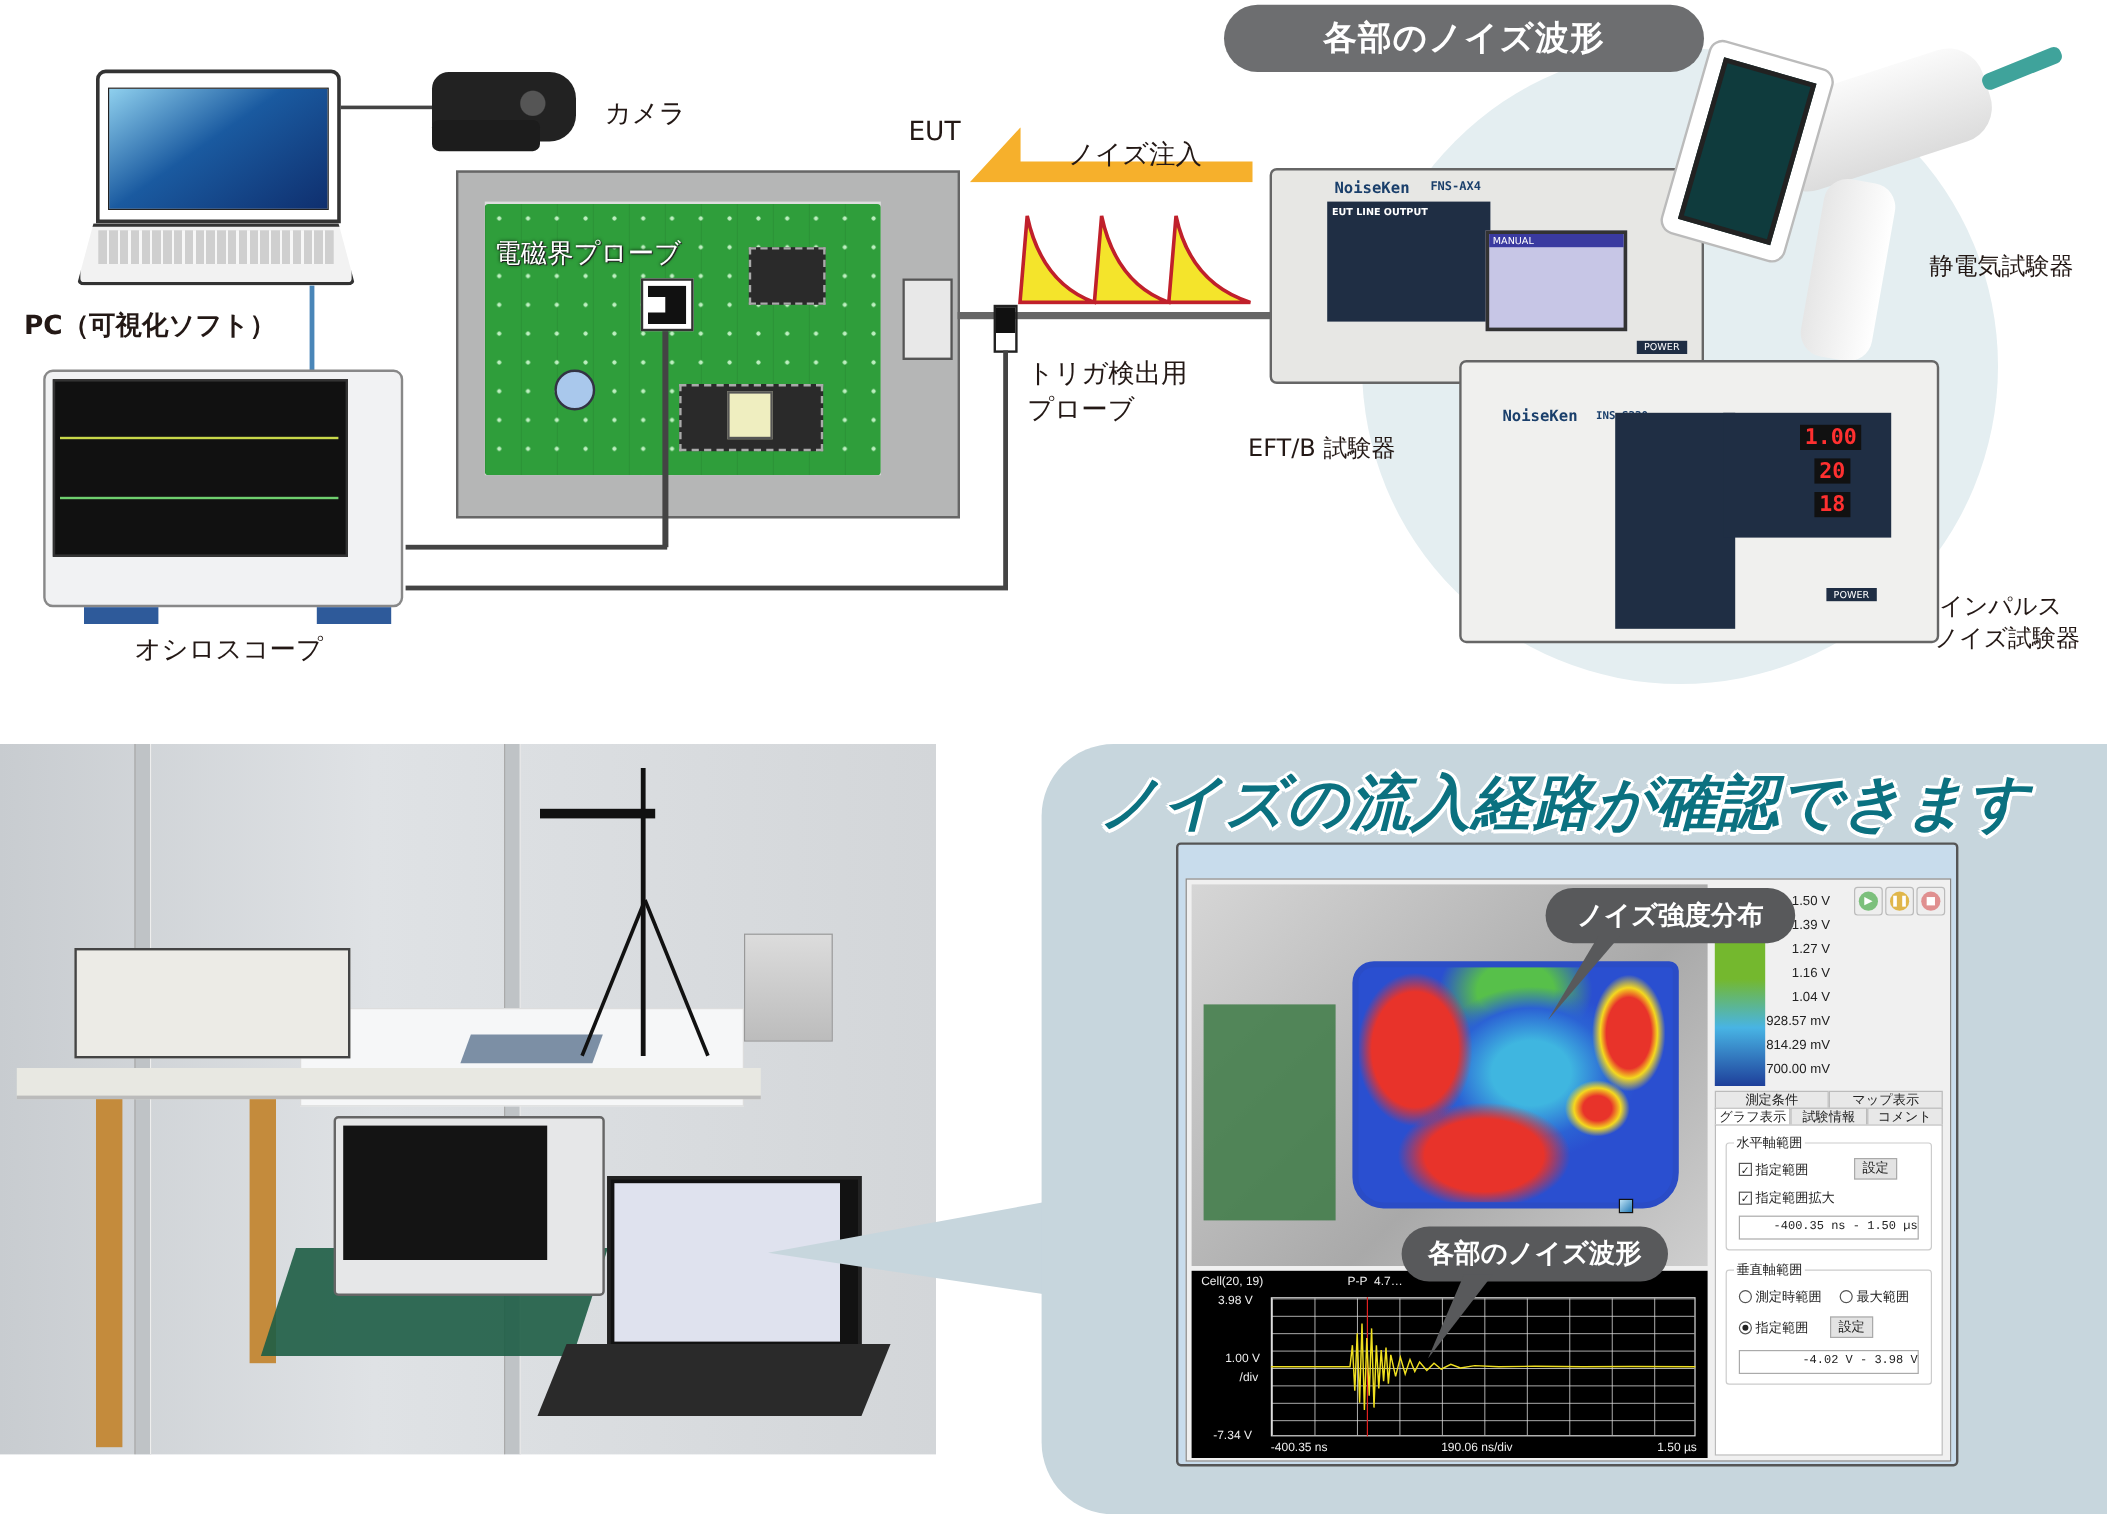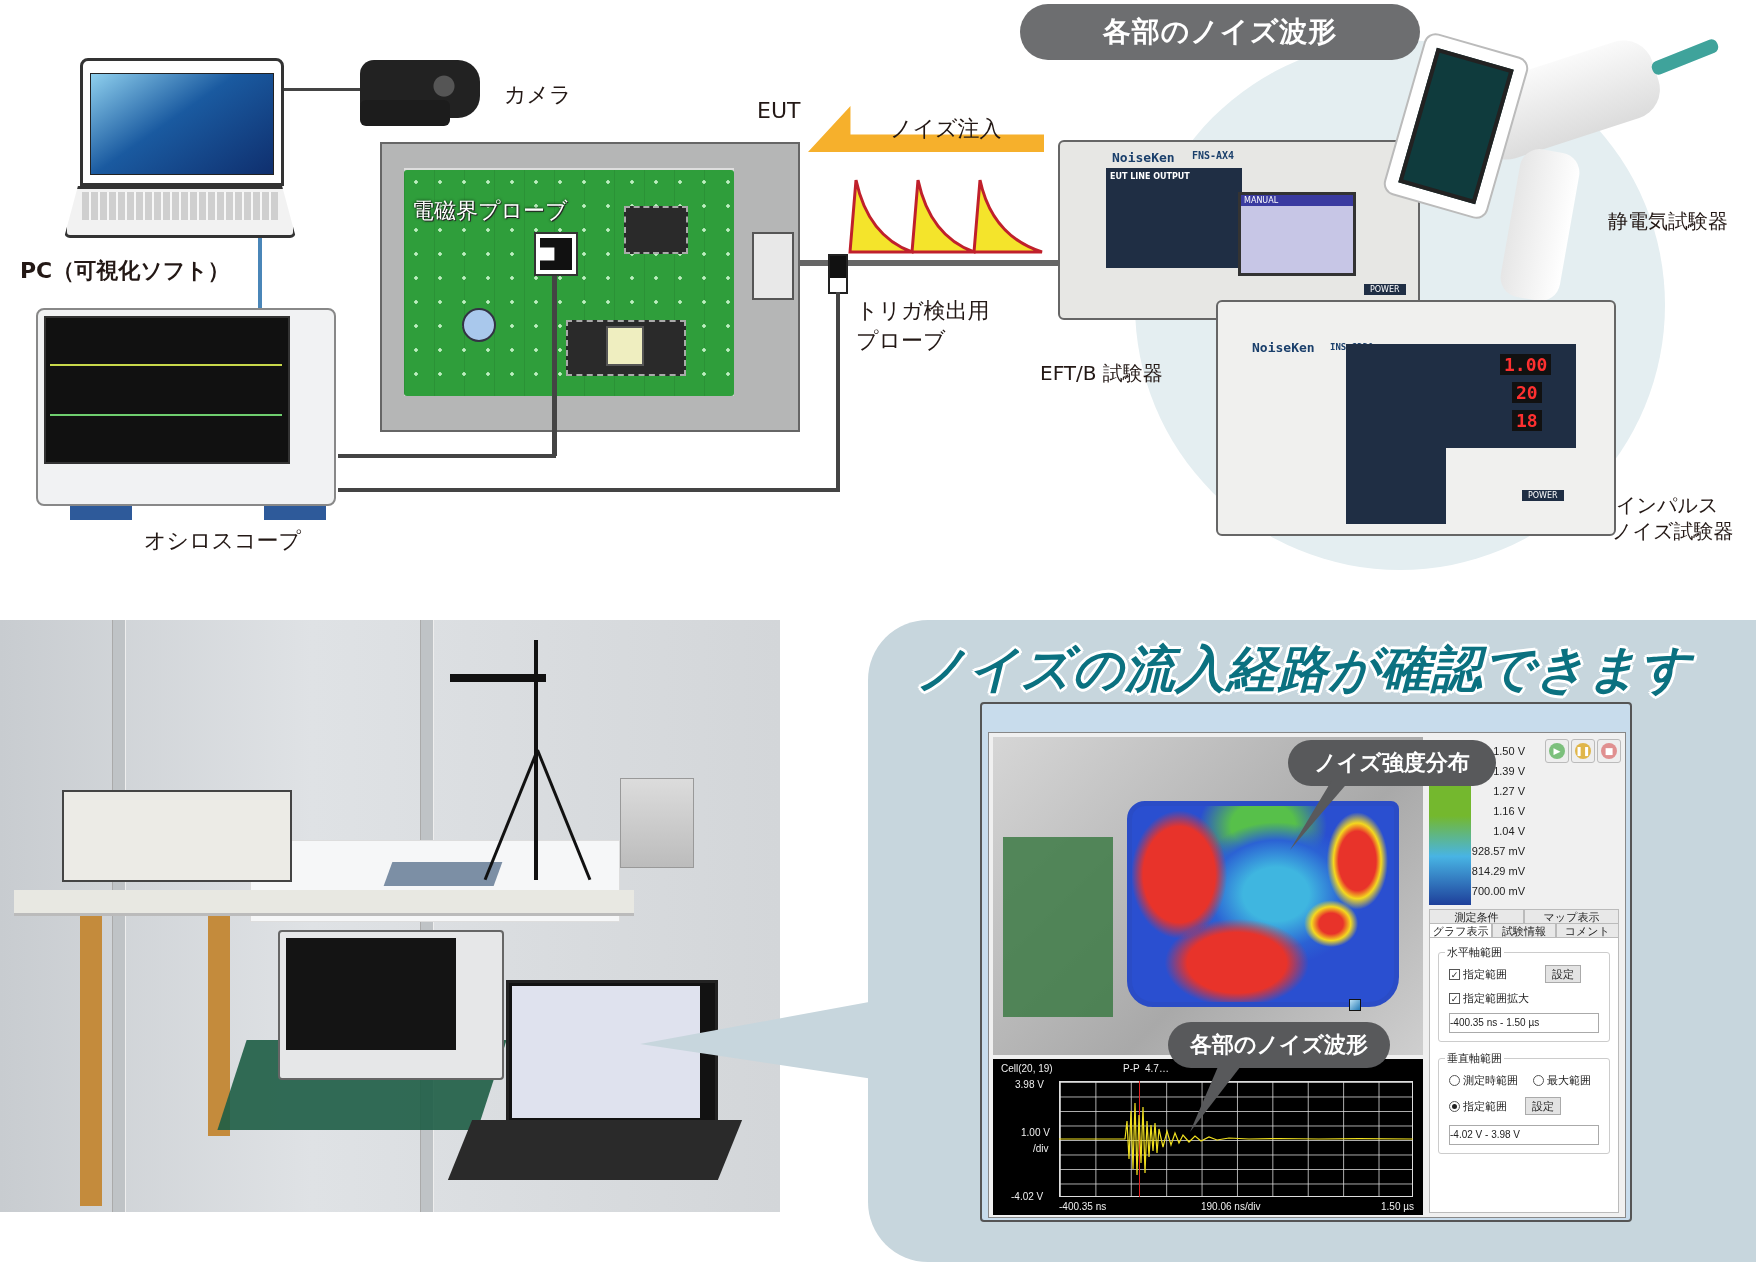--- a/index.html
+++ b/index.html
@@ -118,21 +118,21 @@
   .tab { flex: 1; text-align: center; border: 1px solid #bbb; background: #e8e8e8; line-height: 14px; color: #222; }
   .tab.active { background: #fff; border-bottom-color: #fff; }
   .settings { position: absolute; left: 440px; top: 204px; width: 190px; height: 276px; background: #fff; border: 1px solid #bbb; }
   .group { position: absolute; left: 8px; width: 172px; border: 1px solid #ccc; border-radius: 3px; }
   .group-title { position: absolute; left: 6px; top: -8px; background: #fff; padding: 0 2px; font-size: 11px; color: #222; font-family: "Liberation Sans", sans-serif; }
   .opt { position: absolute; left: 10px; font-size: 11px; color: #222; font-family: "Liberation Sans", sans-serif; display: flex; align-items: center; gap: 3px; white-space: nowrap; }
   .chk { width: 11px; height: 11px; border: 1px solid #555; font-size: 9px; line-height: 10px; text-align: center; background: #fff; }
   .radio { width: 11px; height: 11px; border: 1px solid #555; border-radius: 50%; background: #fff; position: relative; }
   .radio.on::after { content: ""; position: absolute; left: 2px; top: 2px; width: 5px; height: 5px; border-radius: 50%; background: #222; }
   .set-btn { position: absolute; width: 36px; height: 18px; border: 1px solid #aaa; background: #e3e3e3; font-size: 11px; text-align: center; line-height: 16px; font-family: "Liberation Sans", sans-serif; color: #222; }
-  .range-box { position: absolute; left: 10px; width: 150px; height: 20px; border: 1px solid #aaa; font-size: 10px; text-align: left; line-height: 18px; font-family: Liberation Sans, sans-serif; color: #222; background: #fff; }
+  .range-box { position: absolute; left: 10px; width: 150px; height: 20px; border: 1px solid #aaa; font-size: 10px; text-align: right; line-height: 18px; font-family: Liberation Mono, monospace; color: #222; background: #fff; }
 
   .wave-area { position: absolute; left: 4px; top: 326px; width: 430px; height: 156px; background: #000; }
   .wave-txt { position: absolute; font-size: 10px; color: #eee; font-family: "Liberation Sans", sans-serif; white-space: nowrap; }
   .wave-grid { position: absolute; left: 66px; top: 22px; width: 354px; height: 116px; border: 1px solid #ddd;
     background-image: linear-gradient(90deg, rgba(220,220,220,.8) 1px, transparent 1px), linear-gradient(rgba(220,220,220,.8) 1px, transparent 1px);
     background-size: 35.4px 100%, 100% 14.5px; }
   .trig-line { position: absolute; left: 146px; top: 22px; width: 1px; height: 116px; background: #e02020; }
 
   .bubble { position: absolute; height: 46px; border-radius: 23px; background: #58595b; color: #fff; font-size: 22px; font-weight: bold; display: flex; align-items: center; justify-content: center; white-space: nowrap; z-index: 6; }
   .bubble-tail { position: absolute; background: #58595b; z-index: 6; }
@@ -215,21 +215,21 @@
 <div style="position:absolute;left:1522px;top:490px;font-size:8px;color:#fff;background:#1f2e44;padding:1px 6px;">POWER</div>
 <div class="lbl" style="left:1616px; top:492px; font-size:20px;">インパルス</div>
 <div class="lbl" style="left:1612px; top:518px; font-size:20px;">ノイズ試験器</div>
 
 <div class="scope"></div>
 <div class="scope-screen"></div>
 <div class="scope-trace1"></div>
 <div class="scope-trace2"></div>
 <div class="scope-foot" style="left:70px;"></div>
 <div class="scope-foot" style="left:264px;"></div>
-<div class="lbl" style="left:112px; top:526px;margin-left:32px;">オシロスコープ</div>
+<div class="lbl" style="left:112px; top:526px;">オシロスコープ</div>
 
 <div class="photo">
   <div class="ph-pillar" style="left:112px;"></div>
   <div class="ph-pillar" style="left:420px;"></div>
   <div class="ph-foam"></div>
   <div class="ph-table"></div>
   <div class="ph-leg" style="left:80px; top:296px; height:290px;"></div>
   <div class="ph-leg" style="left:208px; top:296px; height:220px;"></div>
   <div class="ph-gen"></div>
   <div class="ph-dut"></div>
@@ -324,21 +324,21 @@
       </div>
     </div>
 
     <div class="wave-area">
       <div class="wave-txt" style="left:8px; top:4px;">Cell(20, 19)</div>
       <div class="wave-txt" style="left:130px; top:4px;">P-P</div>
       <div class="wave-txt" style="left:152px; top:4px;">4.7…</div>
       <div class="wave-txt" style="left:22px; top:20px;">3.98 V</div>
       <div class="wave-txt" style="left:28px; top:68px;">1.00 V</div>
       <div class="wave-txt" style="left:40px; top:84px;">/div</div>
-      <div class="wave-txt" style="left:18px; top:132px;">-4.02 V</div>
+      <div class="wave-txt" style="left:18px; top:132px;">-7.34 V</div>
       <div class="wave-grid"></div>
       <div class="trig-line"></div>
       <svg style="position:absolute; left:66px; top:22px;" width="354" height="116" viewBox="0 0 354 116">
         <polyline fill="none" stroke="#f0e020" stroke-width="1.2" points="0,58 66,58 68,40 70,78 72,30 74,88 76,22 78,94 80,34 82,82 84,26 86,92 88,40 90,76 92,44 94,70 96,42 98,72 100,48 104,66 108,50 112,64 116,52 120,62 124,54 130,61 136,55 142,60 150,56 158,59 170,57 190,58 220,57.5 260,58 300,57.7 354,58"></polyline>
       </svg>
       <div class="wave-txt" style="left:66px; top:142px;">-400.35 ns</div>
       <div class="wave-txt" style="left:208px; top:142px;">190.06 ns/div</div>
       <div class="wave-txt" style="left:388px; top:142px;">1.50 µs</div>
     </div>
   </div>

